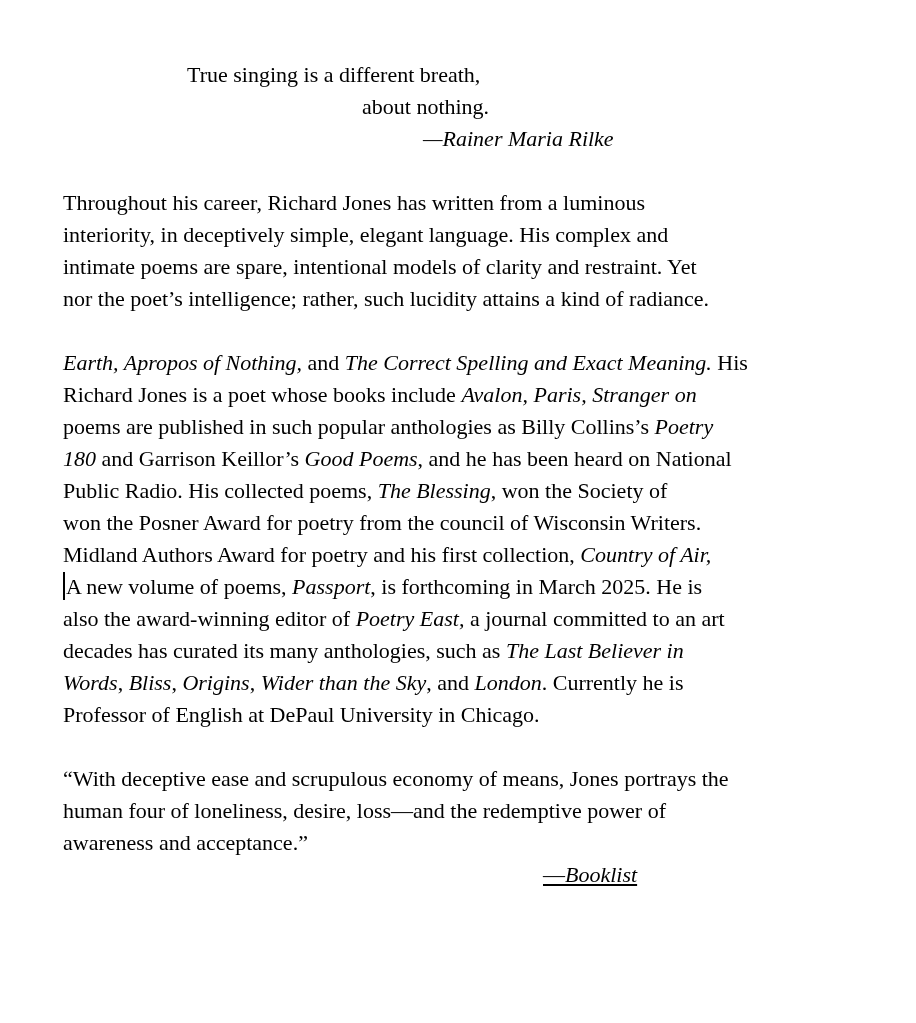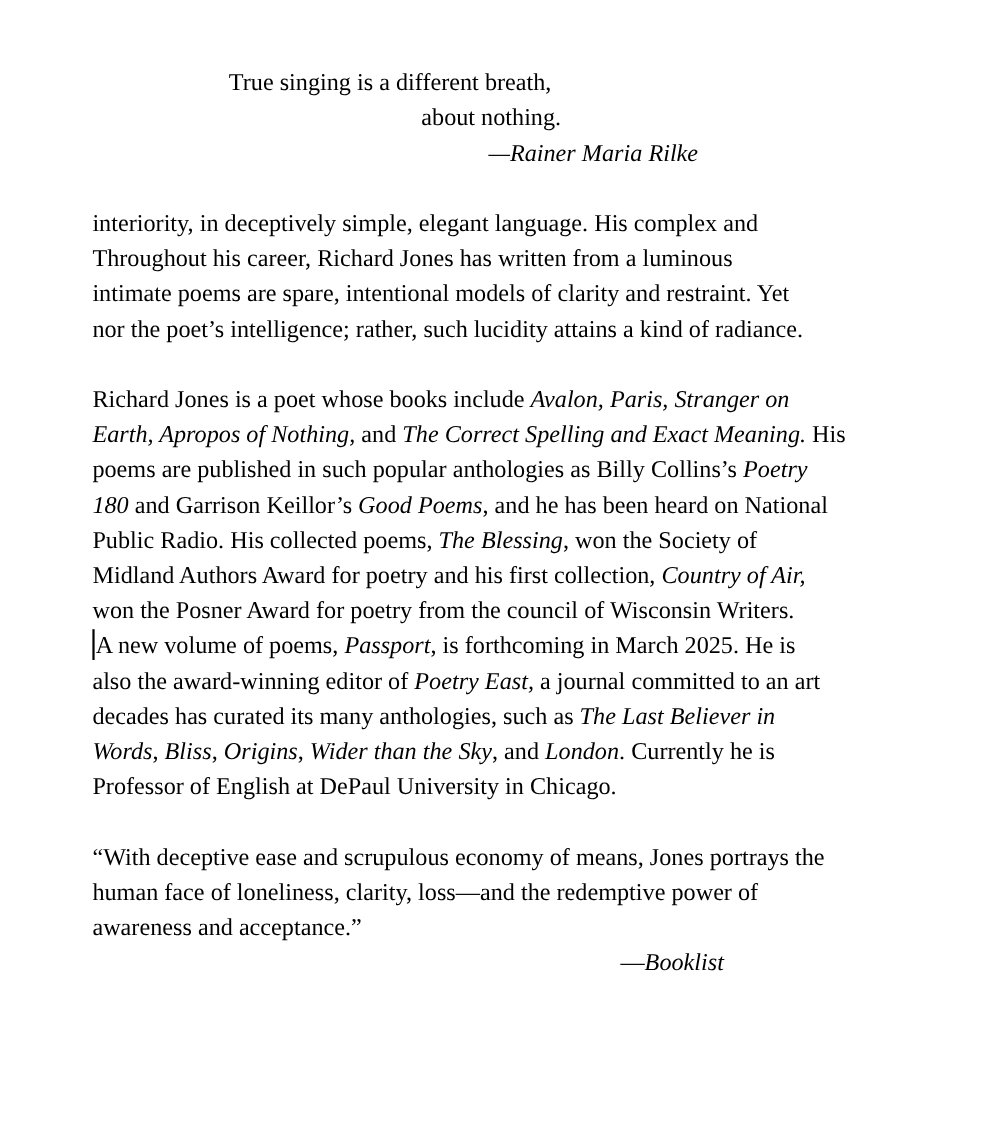--- a/index.html
+++ b/index.html
@@ -19,21 +19,20 @@
   .doc {
     padding: 59px 28px 0 63px;
     width: 825px;
   }
   .block + .block {
     margin-top: 32px;
   }
   .line {
     white-space: pre;
     height: 32px;
-    margin-left: 21px;
   }
   .seg-italic {
     font-style: italic;
   }
   .caret {
     display: inline-block;
     width: 2px;
     height: 28px;
     background: #000000;
     vertical-align: -6px;
@@ -43,38 +42,38 @@
 </head>
 <body>
 
 <div class="doc">
   <div class="block">
       <div class="line" style="padding-left: 124px;"><span class="seg-roman">True singing is a different breath,</span></div>
       <div class="line" style="padding-left: 299px;"><span class="seg-roman">about nothing.</span></div>
       <div class="line" style="padding-left: 360px; font-style: italic;"><span class="seg-roman">—Rainer Maria Rilke</span></div>
     </div>
   <div class="block">
+      <div class="line"><span class="seg-roman">Throughout his career, Richard Jones has written from a luminous</span></div>
       <div class="line"><span class="seg-roman">interiority, in deceptively simple, elegant language. His complex and</span></div>
-      <div class="line"><span class="seg-roman">Throughout his career, Richard Jones has written from a luminous</span></div>
       <div class="line"><span class="seg-roman">intimate poems are spare, intentional models of clarity and restraint. Yet</span></div>
       <div class="line"><span class="seg-roman">nor the poet’s intelligence; rather, such lucidity attains a kind of radiance.</span></div>
     </div>
   <div class="block">
+      <div class="line"><span class="seg-italic">Earth, Apropos of Nothing,</span><span class="seg-roman"> and </span><span class="seg-italic">The Correct Spelling and Exact Meaning.</span><span class="seg-roman"> His</span></div>
       <div class="line"><span class="seg-roman">Richard Jones is a poet whose books include </span><span class="seg-italic">Avalon, Paris, Stranger on</span></div>
-      <div class="line"><span class="seg-italic">Earth, Apropos of Nothing,</span><span class="seg-roman"> and </span><span class="seg-italic">The Correct Spelling and Exact Meaning.</span><span class="seg-roman"> His</span></div>
       <div class="line"><span class="seg-roman">poems are published in such popular anthologies as Billy Collins’s </span><span class="seg-italic">Poetry</span></div>
       <div class="line"><span class="seg-italic">180</span><span class="seg-roman"> and Garrison Keillor’s </span><span class="seg-italic">Good Poems</span><span class="seg-roman">, and he has been heard on National</span></div>
       <div class="line"><span class="seg-roman">Public Radio. His collected poems, </span><span class="seg-italic">The Blessing</span><span class="seg-roman">, won the Society of</span></div>
+      <div class="line"><span class="seg-roman">won the Posner Award for poetry from the council of Wisconsin Writers.</span></div>
       <div class="line"><span class="seg-roman">Midland Authors Award for poetry and his first collection, </span><span class="seg-italic">Country of Air,</span></div>
-      <div class="line"><span class="seg-roman">won the Posner Award for poetry from the council of Wisconsin Writers.</span></div>
       <div class="line"><span class="caret"></span><span class="seg-roman">A new volume of poems, </span><span class="seg-italic">Passport</span><span class="seg-roman">, is forthcoming in March 2025. He is</span></div>
       <div class="line"><span class="seg-roman">also the award-winning editor of </span><span class="seg-italic">Poetry East,</span><span class="seg-roman"> a journal committed to an art</span></div>
       <div class="line"><span class="seg-roman">decades has curated its many anthologies, such as </span><span class="seg-italic">The Last Believer in</span></div>
       <div class="line"><span class="seg-italic">Words</span><span class="seg-roman">, </span><span class="seg-italic">Bliss</span><span class="seg-roman">, </span><span class="seg-italic">Origins</span><span class="seg-roman">, </span><span class="seg-italic">Wider than the Sky</span><span class="seg-roman">, and </span><span class="seg-italic">London</span><span class="seg-roman">. Currently he is</span></div>
       <div class="line"><span class="seg-roman">Professor of English at DePaul University in Chicago.</span></div>
     </div>
   <div class="block">
       <div class="line"><span class="seg-roman">“With deceptive ease and scrupulous economy of means, Jones portrays the</span></div>
-      <div class="line"><span class="seg-roman">human face of loneliness, clarity, loss—and the redemptive power of</span></div>
+      <div class="line"><span class="seg-roman">human four of loneliness, desire, loss—and the redemptive power of</span></div>
       <div class="line"><span class="seg-roman">awareness and acceptance.”</span></div>
-      <div class="line" style="padding-left: 480px;"><span class="seg-roman">—</span><span class="seg-italic">Booklist</span></div>
+      <div class="line" style="padding-left: 480px; text-decoration: underline;"><span class="seg-roman">—</span><span class="seg-italic">Booklist</span></div>
     </div>
 </div>
 
 </body></html>

